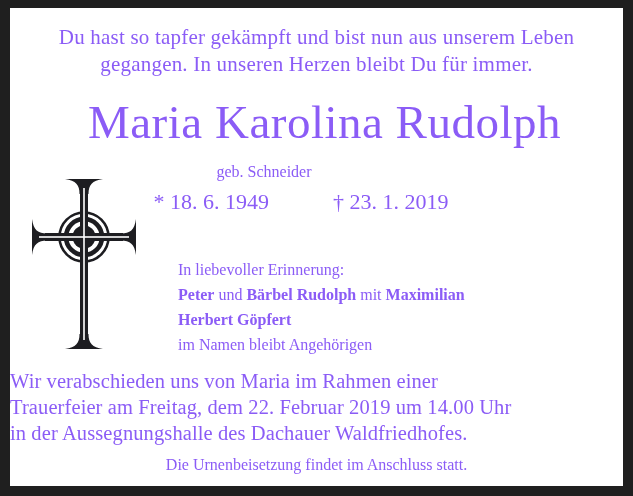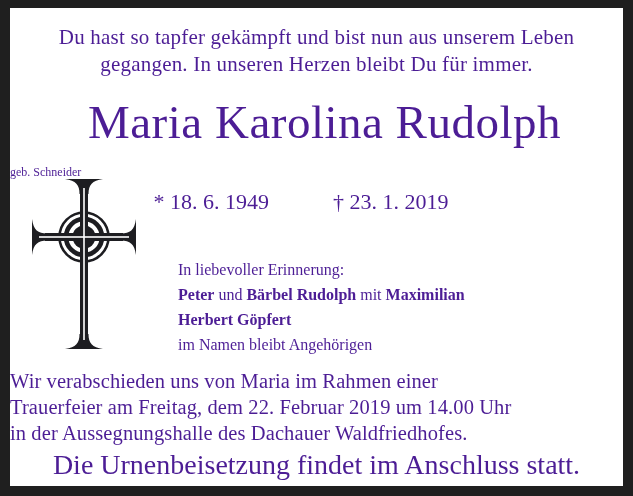--- a/index.html
+++ b/index.html
@@ -6,21 +6,21 @@
     margin: 0;
     padding: 0;
     background: #1f1f1f;
   }
   .stage {
     position: relative;
     width: 633px;
     height: 496px;
     background: #1f1f1f;
     font-family: "Liberation Serif", "DejaVu Serif", serif;
-    color: #4c1d95;
+    color: #8b5cf6;
     overflow: hidden;
   }
   .paper {
     position: absolute;
     left: 10px;
     top: 8px;
     width: 613px;
     height: 478px;
     background: #ffffff;
   }
@@ -43,22 +43,22 @@
     font-size: 47px;
     line-height: 52px;
     letter-spacing: 0.5px;
     white-space: nowrap;
   }
   .maiden-name {
     position: absolute;
     left: 0;
     top: 152px;
     width: 508px;
-    text-align: left;
-    font-size: 12px;
+    text-align: center;
+    font-size: 16px;
     line-height: 24px;
   }
   .dates-row {
     position: absolute;
     left: 0;
     top: 180px;
     width: 582px;
     display: flex;
     justify-content: center;
     gap: 64px;
@@ -91,21 +91,21 @@
     font-size: 20.5px;
     line-height: 26px;
     letter-spacing: 0.1px;
   }
   .urn-line {
     position: absolute;
     left: 0;
     top: 444px;
     width: 613px;
     text-align: center;
-    font-size: 28px;
+    font-size: 16px;
     line-height: 26px;
   }
   .line { display: block; }
 </style>
 </head>
 <body>
 
 <div class="stage">
   <div class="paper">
 

